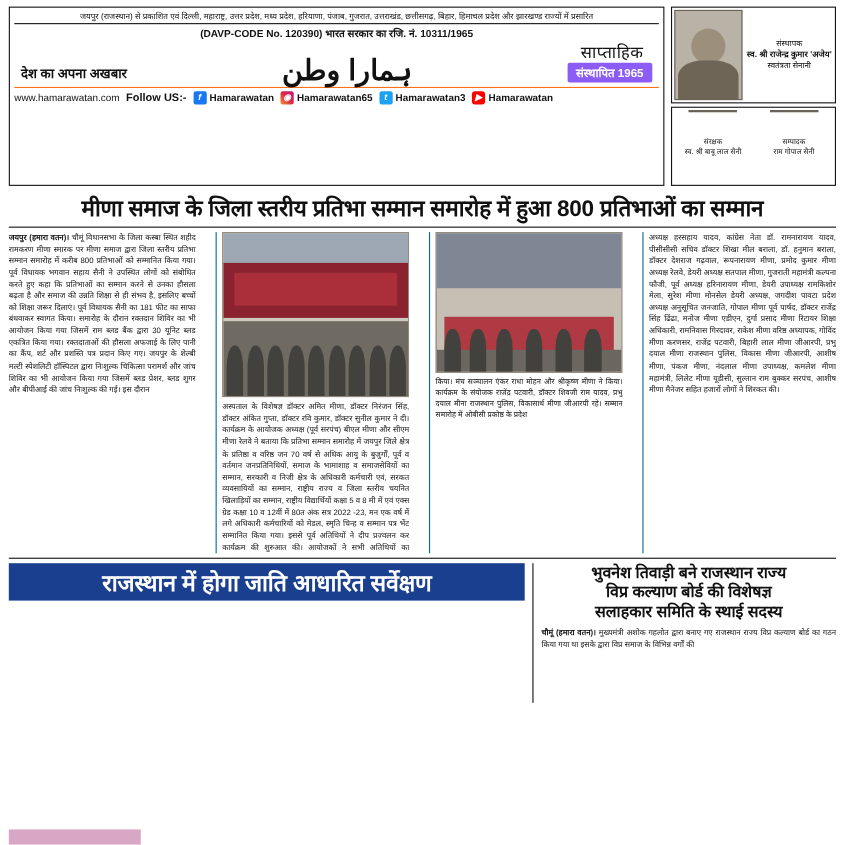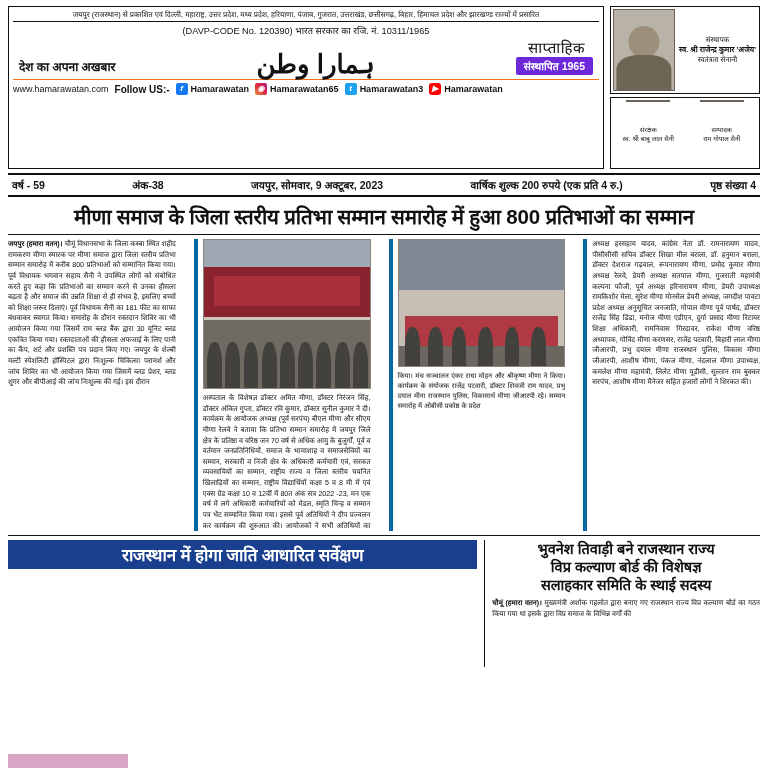--- a/index.html
+++ b/index.html
@@ -33,21 +33,21 @@
     font-size: 7.4px;
     line-height: 1.25;
     text-align: center;
     color: #111;
     border-bottom: 1px solid #111;
     padding-bottom: 2px;
   }
   .mast-code {
     text-align: center;
     font-size: 9.2px;
-    font-weight: normal;
+    font-weight: bold;
     padding: 2px 0 0 0;
     color: #111;
   }
   .saptahik {
     text-align: right;
     font-size: 15px;
     font-weight: normal;
     color: #111;
     margin: 0 14px -6px 0;
     letter-spacing: .5px;
@@ -75,21 +75,21 @@
   }
   .urdu {
     font-size: 26px;
     color: #111;
     font-weight: bold;
     line-height: 1;
     flex: 0 0 auto;
     margin-bottom: -2px;
   }
   .estd {
-    background: #6d28d9;
+    background: #8b5cf6;
     color: #fff;
     font-size: 10.5px;
     font-weight: bold;
     padding: 2px 8px;
     border-radius: 2px;
     white-space: nowrap;
   }
   .social-bar {
     display: flex;
     align-items: center;
@@ -198,21 +198,21 @@
   }
   .col {
     flex: 1 1 0;
     font-size: 7.1px;
     line-height: 1.5;
     text-align: justify;
     color: #111;
     position: relative;
     overflow: hidden;
   }
-  .col + .col { border-left: 4px solid #0369a1; padding-left: 5px; margin-left: 12px; }
+  .col + .col { border-left: 1px solid #0369a1; padding-left: 5px; margin-left: 12px; }
   .col p { margin: 0 0 3px 0; }
   .dateline { font-weight: bold; }
 
   .photo-block {
     width: 100%;
     height: 150px;
     background: #cfc8bd;
     border: 1px solid #8d857a;
     margin-bottom: 4px;
     position: relative;
@@ -249,21 +249,21 @@
     border-top: 1.5px solid #111;
     padding-top: 4px;
     height: 132px;
   }
   .bl { flex: 1 1 63%; }
   .br { flex: 1 1 37%; border-left: 1.5px solid #111; padding-left: 7px; }
   .band {
     background: #1b3f8f;
     color: #fff;
     text-align: center;
-    font-size: 17px;
+    font-size: 21px;
     font-weight: bold;
     padding: 3px 21px;
     letter-spacing: -0.2px;
   }
   .bl-sub {
     text-align: center;
     font-size: 19px;
     font-weight: bold;
     color: #111;
     line-height: 1.22;
@@ -356,27 +356,20 @@
           </div>
           <div class="cap">
             <div>सम्पादक</div>
             <div>राम गोपाल सैनी</div>
           </div>
         </div>
       </div>
     </div>
   </div>
 
-  <div class="infobar">
-    <span>वर्ष - 59</span>
-    <span>अंक-38</span>
-    <span>जयपुर, सोमवार, 9 अक्टूबर, 2023</span>
-    <span>वार्षिक शुल्क 200 रुपये (एक प्रति 4 रु.)</span>
-    <span>पृष्ठ संख्या 4</span>
-  </div>
 
   <div class="headline">मीणा समाज के जिला स्तरीय प्रतिभा सम्मान समारोह में हुआ 800 प्रतिभाओं का सम्मान</div>
 
   <div class="article">
     <div class="col">
       <p><span class="dateline">जयपुर (हमारा वतन)।</span><span> चौमूं विधानसभा के जिला कस्बा स्थित शहीद रामकरण मीणा स्मारक पर मीणा समाज द्वारा जिला स्तरीय प्रतिभा सम्मान समारोह में करीब 800 प्रतिभाओं को सम्मानित किया गया। पूर्व विधायक भगवान सहाय सैनी ने उपस्थित लोगों को संबोधित करते हुए कहा कि प्रतिभाओं का सम्मान करने से उनका हौसला बढ़ता है और समाज की उन्नति शिक्षा से ही संभव है, इसलिए बच्चों को शिक्षा जरूर दिलाएं। पूर्व विधायक सैनी का 181 फीट का साफा बंधवाकर स्वागत किया। समारोह के दौरान रक्तदान शिविर का भी आयोजन किया गया जिसमें राम ब्लड बैंक द्वारा 30 यूनिट ब्लड एकत्रित किया गया। रक्तदाताओं की हौसला अफजाई के लिए पानी का कैंप, शर्ट और प्रशस्ति पत्र प्रदान किए गए। जयपुर के शेल्बी मल्टी स्पेशलिटी हॉस्पिटल द्वारा निःशुल्क चिकित्सा परामर्श और जांच शिविर का भी आयोजन किया गया जिसमें ब्लड प्रेशर, ब्लड शुगर और बीपीआई की जांच निःशुल्क की गई। इस दौरान</span></p>
     </div>
     <div class="col">
       <div class="photo-block">
         <div class="pb-sky"></div>

